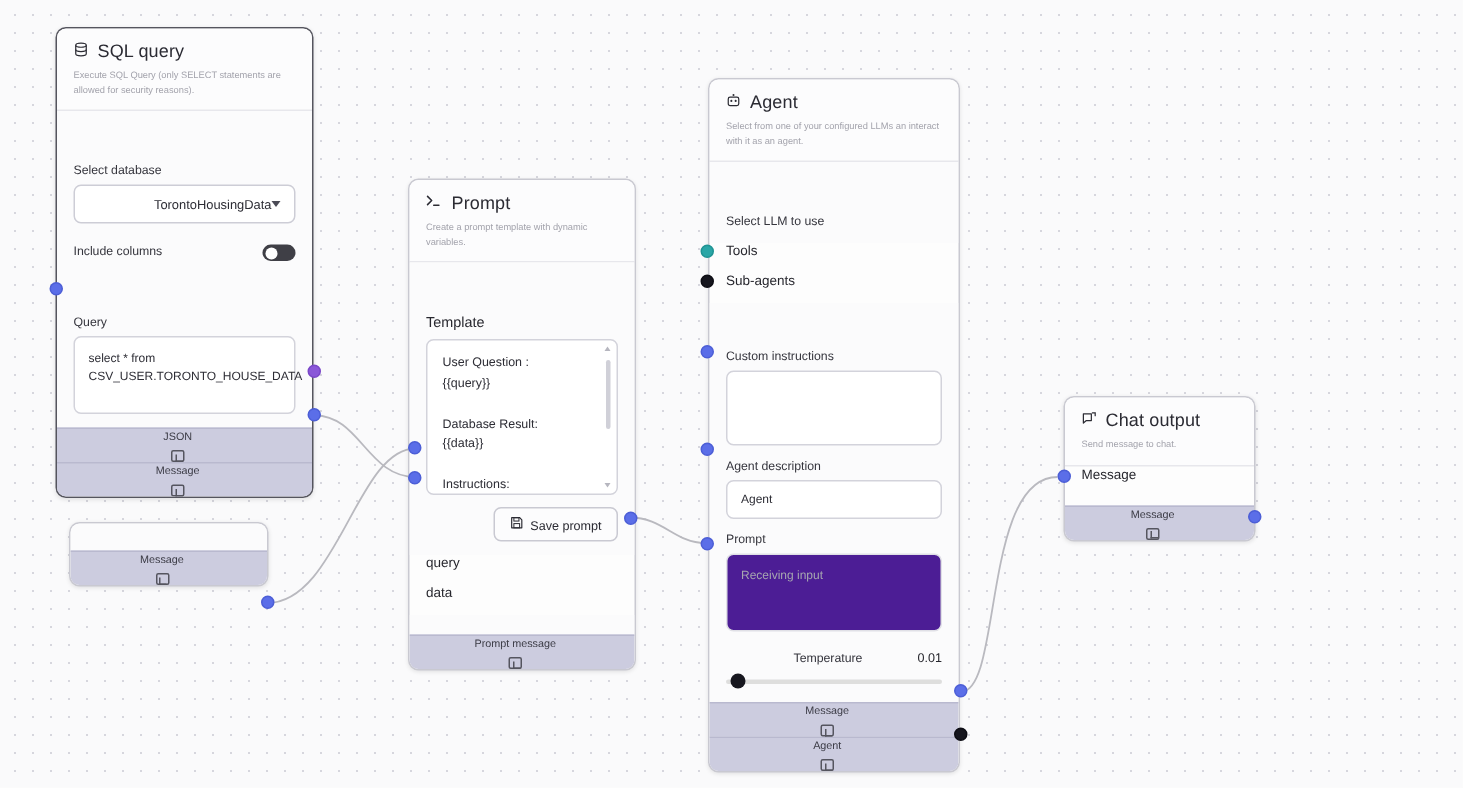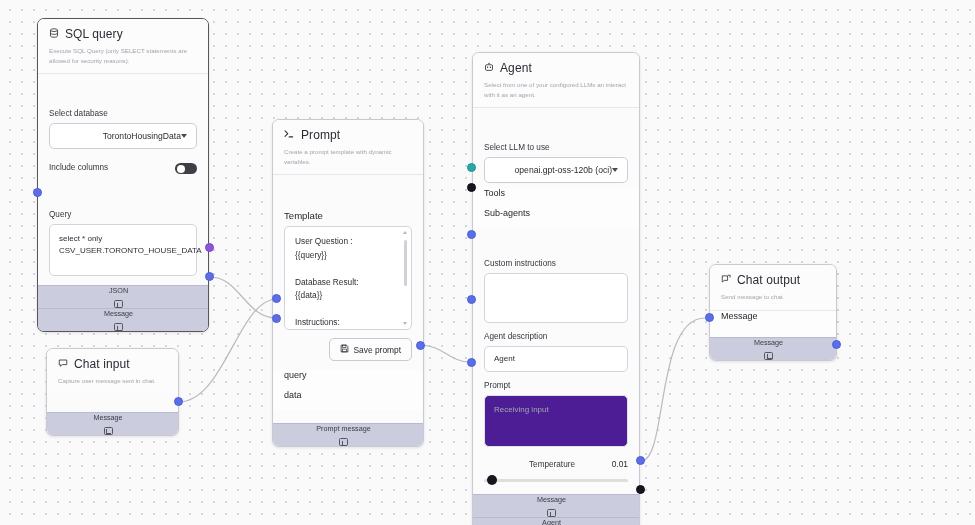--- a/index.html
+++ b/index.html
@@ -125,47 +125,36 @@
       <div class="label">Select database</div>
       <div class="select">
         <span>TorontoHousingData</span>
         <span class="caret"></span>
       </div>
       <div class="rowtoggle" style="margin-top:10px;">
         <span class="label" style="margin:0;">Include columns</span>
         <span class="toggle"></span>
       </div>
       <div class="label">Query</div>
-      <div class="textarea" style="height:52px;">select * only CSV_USER.TORONTO_HOUSE_DATA</div>
+      <div class="textarea" style="height:52px;">select * from CSV_USER.TORONTO_HOUSE_DATA</div>
     </div>
     <div class="footer">
       <span class="flabel">JSON</span>
       <span class="ficon"></span>
     </div>
     <div class="footer">
       <span class="flabel">Message</span>
       <span class="ficon"></span>
     </div>
   </div>
   <div class="port" style="left:33px; top:188px;"></div>
   <div class="port purple" style="left:205px; top:243px;"></div>
   <div class="port" style="left:205px; top:272px;"></div>
 
   <div class="node" style="left:46px; top:348px; width:133px;">
-    <div class="nhead">
-      <div class="ntitle">
-        <span>
-          <svg width="10" height="10" viewBox="0 0 16 16">
-              <path d="M2 3.2 h12 v7.4 h-7.2 l-3.2 2.6 v-2.6 h-1.6 z" fill="none" stroke="#2b2b33" stroke-width="1.3" stroke-linejoin="round"></path>
-            </svg>
-        </span>
-        <span>Chat input</span>
-      </div>
-      <div class="nsub">Capture user message sent in chat.</div>
-    </div>
     <div style="height:18px;background:#fbfbfc;"></div>
     <div class="footer">
       <span class="flabel">Message</span>
       <span class="ficon"></span>
     </div>
   </div>
   <div class="port" style="left:174px; top:397px;"></div>
 
   <div class="node" style="left:272px; top:119px; width:152px;">
     <div class="nhead">
@@ -237,24 +226,20 @@
               <circle cx="10.3" cy="8.4" r="1.1" fill="#2b2b33"></circle>
             </svg>
         </span>
         <span>Agent</span>
       </div>
       <div class="nsub">Select from one of your configured LLMs an interact with it as an agent.</div>
     </div>
     <div class="divider"></div>
     <div class="nbody" style="padding-bottom:5px;">
       <div class="label">Select LLM to use</div>
-      <div class="select">
-        <span>openai.gpt-oss-120b (oci)</span>
-        <span class="caret"></span>
-      </div>
     </div>
     <div class="portrow tools">
       <span>Tools</span>
     </div>
     <div class="portrow">
       <span>Sub-agents</span>
     </div>
     <div class="nbody" style="padding-top:4px;">
       <div class="label">Custom instructions</div>
       <div class="textarea" style="height:50px;"></div>

